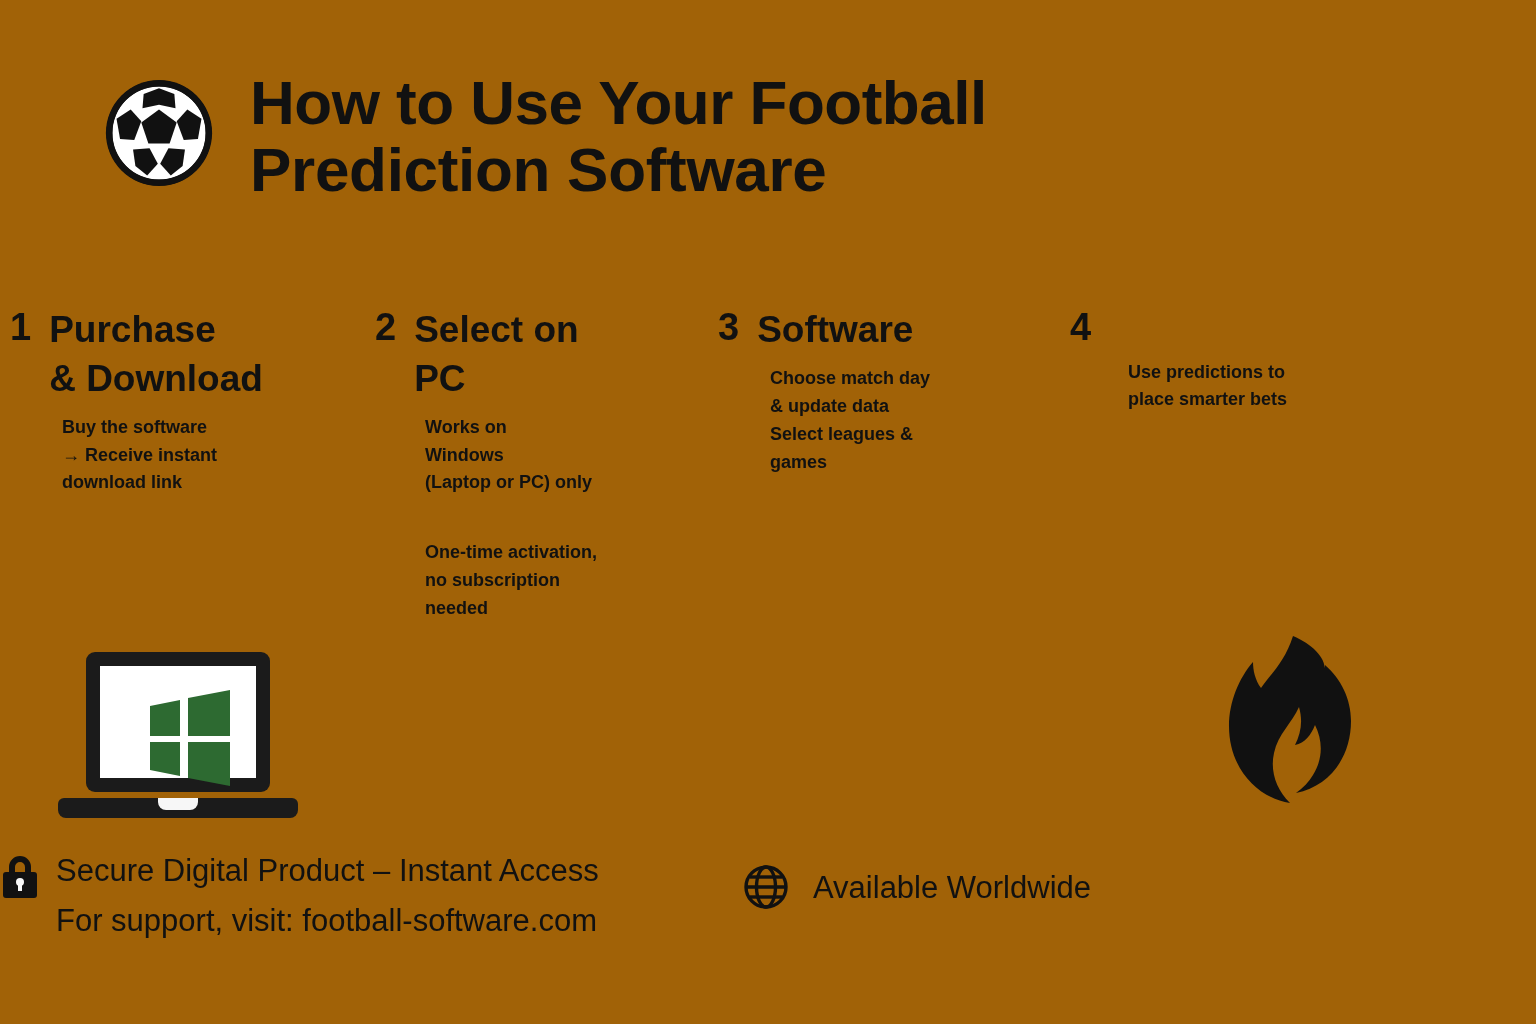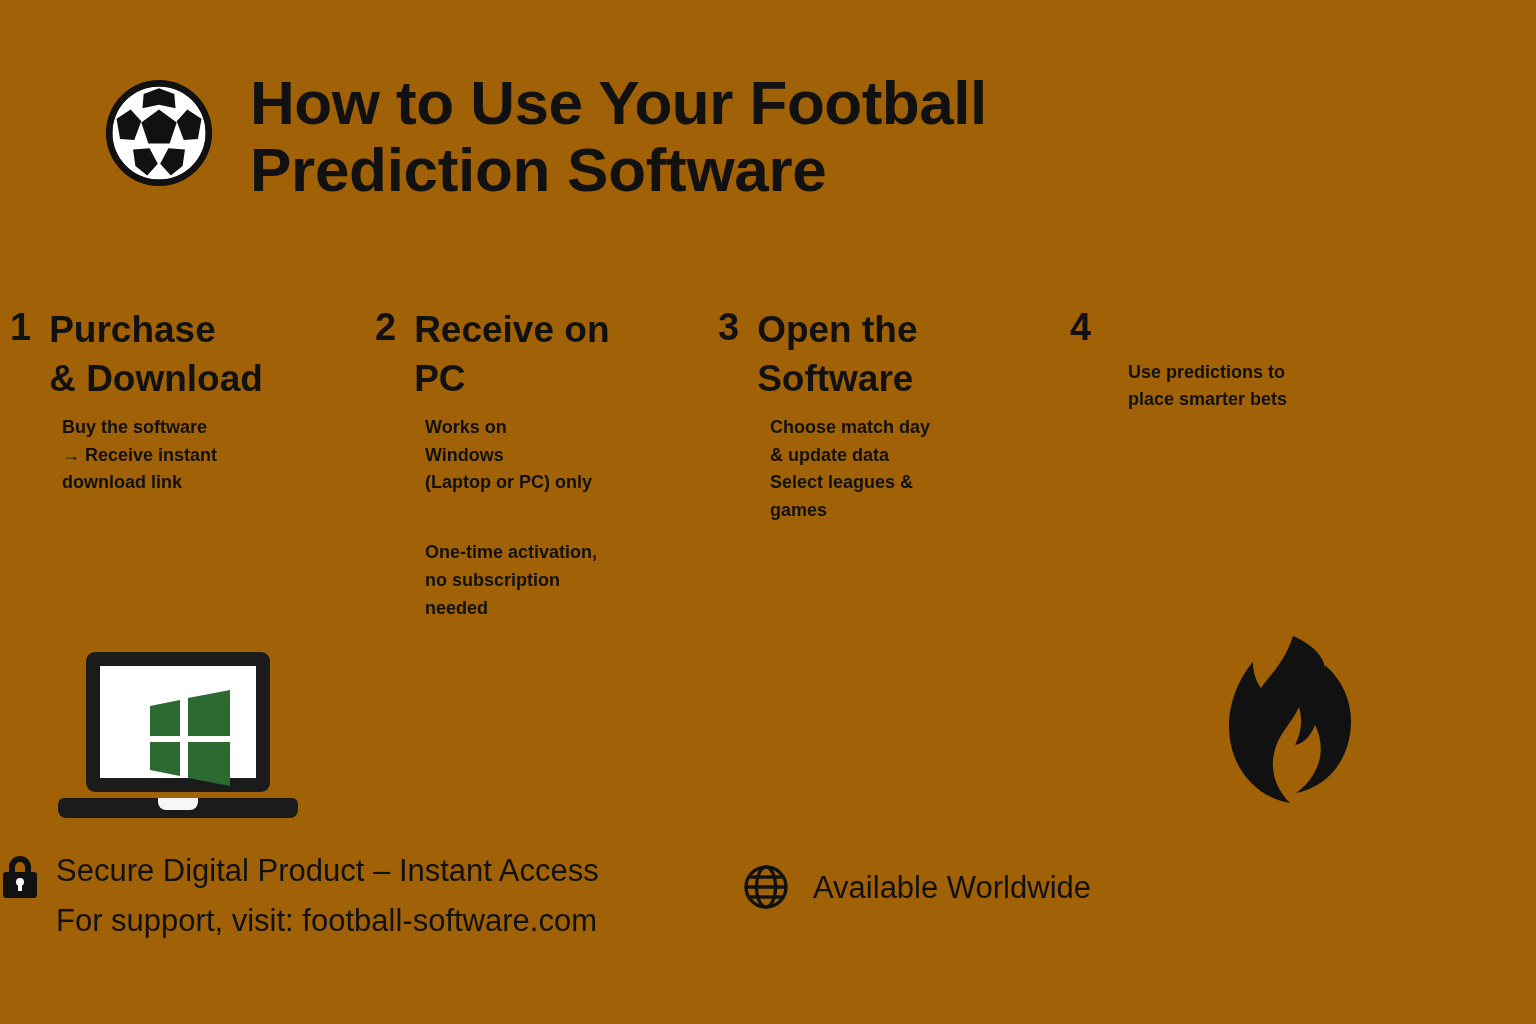--- a/index.html
+++ b/index.html
@@ -197,39 +197,38 @@
           <path d="M6,158 h228 a6,6 0 0 1 6,6 v6 a8,8 0 0 1 -8,8 h-224 a8,8 0 0 1 -8,-8 v-6 a6,6 0 0 1 6,-6 z" fill="#1b1b1b"></path>
           <path d="M100,158 h40 a0,0 0 0 1 0,0 v4 a8,8 0 0 1 -8,8 h-24 a8,8 0 0 1 -8,-8 v-4 z" fill="#f7f7f7"></path>
         </svg>
       </div>
     </div>
 
     <div class="step" id="step-2">
       <div class="step-head">
         <div class="step-num">2</div>
         <div class="step-title">
-          <div>Receive on</div>
+          <div>Select on</div>
           <div>PC</div>
         </div>
       </div>
       <div class="step-body body-indent">
         <p style="white-space:pre-line">Works on
 Windows
 (Laptop or PC) only</p>
         <p style="white-space:pre-line">One-time activation,
 no subscription
 needed</p>
       </div>
     </div>
 
     <div class="step" id="step-3">
       <div class="step-head">
         <div class="step-num">3</div>
         <div class="step-title">
-          <div>Open the</div>
           <div>Software</div>
         </div>
       </div>
       <div class="step-body body-indent">
         <p style="white-space:pre-line">Choose match day
 &amp; update data
 Select leagues &amp;
 games</p>
       </div>
 

